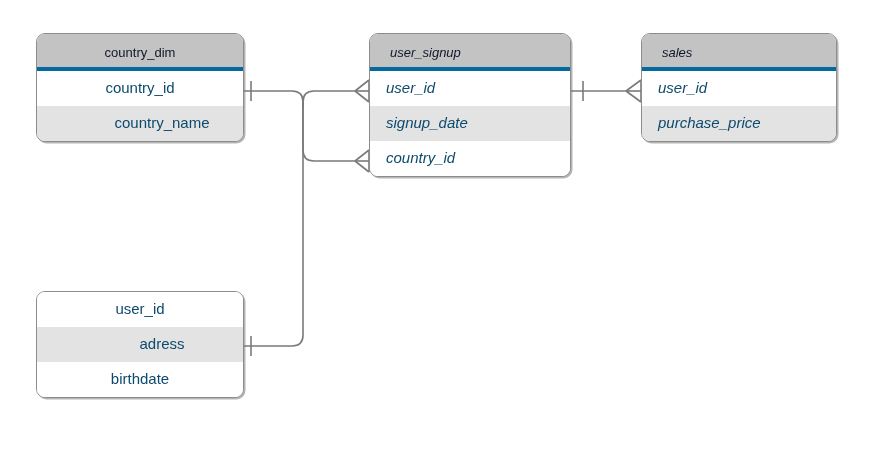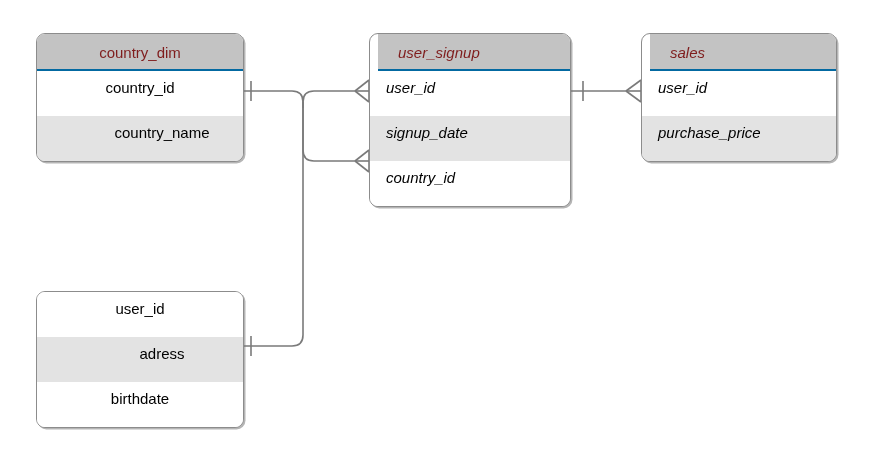--- a/index.html
+++ b/index.html
@@ -35,29 +35,29 @@
     border: 1px solid #8c8c8c;
     border-radius: 9px;
     background: #ffffff;
     overflow: hidden;
     box-shadow: 1.5px 1.5px 0 0 rgba(120,120,120,0.55);
   }
   .entity-header {
     height: 37px;
     line-height: 37px;
     background: #c3c3c3;
-    border-bottom: 2px solid #0369a1;
-    color: #7f1d1d;
-    font-size: 15px;
+    border-bottom: 4px solid #0369a1;
+    color: #0f172a;
+    font-size: 13px;
     box-sizing: border-box;
   }
   .attr {
-    height: 45px;
+    height: 35px;
     line-height: 33px;
-    color: #000000;
+    color: #0c4a6e;
     font-size: 15px;
     box-sizing: border-box;
     background: #ffffff;
   }
   .attr.shaded {
     background: #e3e3e3;
     padding-left: 44px;
   }
   
   .style-plain .entity-header,
@@ -67,21 +67,20 @@
   }
   
   .style-italic .entity-header,
   .style-italic .attr {
     text-align: left;
     font-style: italic;
     padding-left: 16px;
   }
   .style-italic .entity-header {
     padding-left: 20px;
-    margin-left: 8px;
   }
 </style>
 </head>
 <body>
 
 <div id="canvas">
 
   <svg class="edges" viewBox="0 0 883 460" width="883" height="460" xmlns="http://www.w3.org/2000/svg">
     <g fill="none" stroke="#7a7a7a" stroke-width="1.6" stroke-linecap="butt" stroke-linejoin="round">
 

